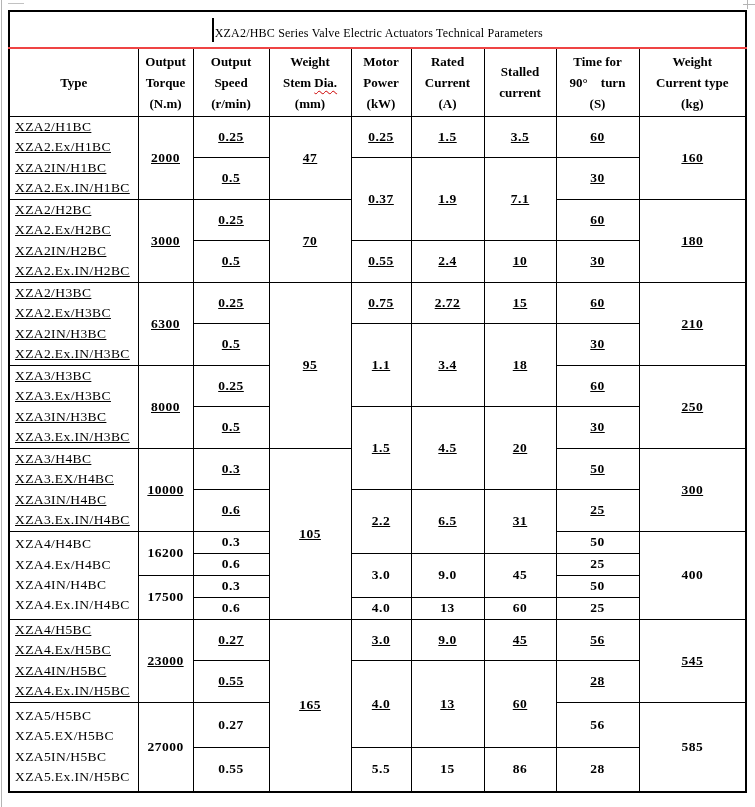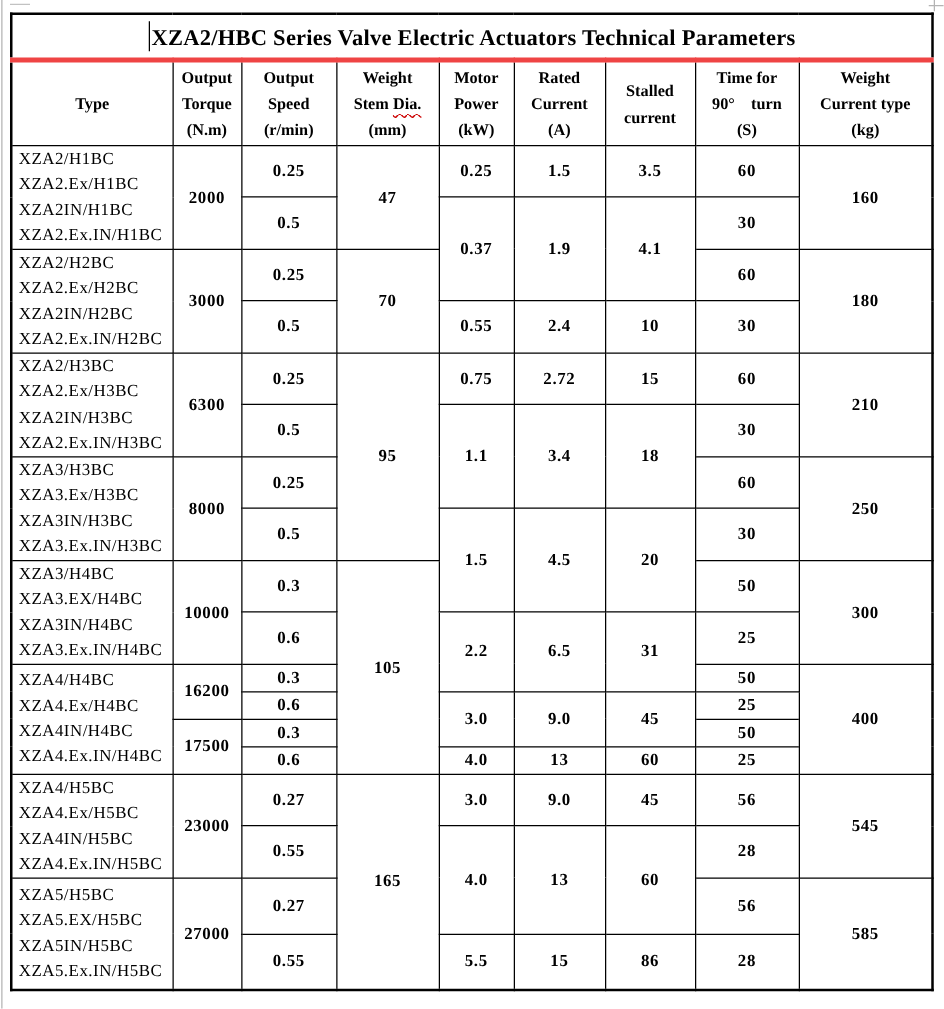--- a/index.html
+++ b/index.html
@@ -38,23 +38,23 @@
   }
   td, th {
     border: 1px solid #000;
     padding: 0;
     text-align: center;
     vertical-align: middle;
     overflow: hidden;
   }
   .title-cell {
     height: 37px;
-    border-bottom: 4px solid #ef4444;
-    font-size: 18px;
-    font-weight: bold;
+    border-bottom: 2px solid #ef4444;
+    font-size: 12px;
+    font-weight: normal;
     letter-spacing: 0.2px;
   }
   .caret {
     display: inline-block;
     width: 1.5px; height: 24px;
     background: #000;
     vertical-align: -5px;
     margin-right: 1px;
   }
   th {
@@ -79,21 +79,21 @@
     letter-spacing: 0.4px;
     line-height: 20.4px;
     font-weight: normal;
   }
   .tline { display: block; white-space: nowrap; }
   .num {
     font-weight: bold;
     font-size: 13.5px;
     letter-spacing: 0.5px;
   }
-  tr.rA { height: 41.5px; }
+  tr.rA { height: 41.5px; text-decoration: underline; }
   tr.rB { height: 22px; }
   tr.rC { height: 45px; }
 </style>
 </head>
 <body>
 
 <div class="page-edge-line"></div>
 <div class="guide-tick-top"></div>
 <div class="guide-tick-tr-h"></div>
 <div class="guide-tick-tr-v"></div>
@@ -174,21 +174,21 @@
       <td class="num">0.25</td>
       <td class="num">1.5</td>
       <td class="num">3.5</td>
       <td class="num">60</td>
       <td class="num" rowspan="2">160</td>
     </tr>
     <tr class="rA">
       <td class="num">0.5</td>
       <td class="num" rowspan="2">0.37</td>
       <td class="num" rowspan="2">1.9</td>
-      <td class="num" rowspan="2">4.1</td>
+      <td class="num" rowspan="2">7.1</td>
       <td class="num">30</td>
     </tr>
 
     <tr class="rA">
       <td class="type" rowspan="2">
         <span class="tline">XZA2/H2BC</span>
         <span class="tline">XZA2.Ex/H2BC</span>
         <span class="tline">XZA2IN/H2BC</span>
         <span class="tline">XZA2.Ex.IN/H2BC</span>
       </td>

